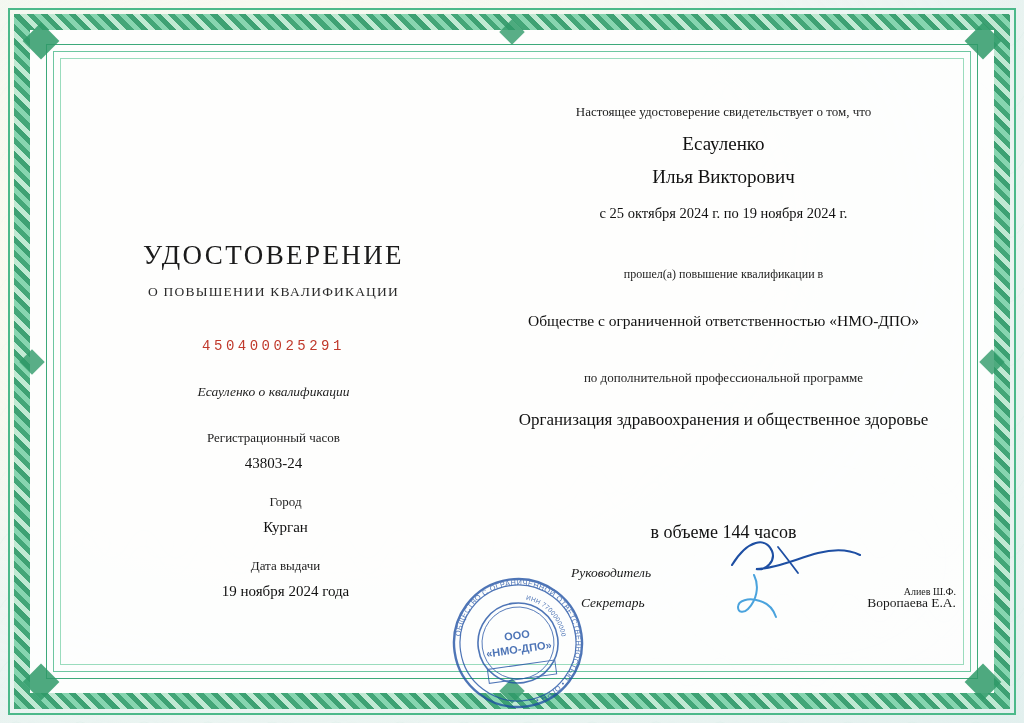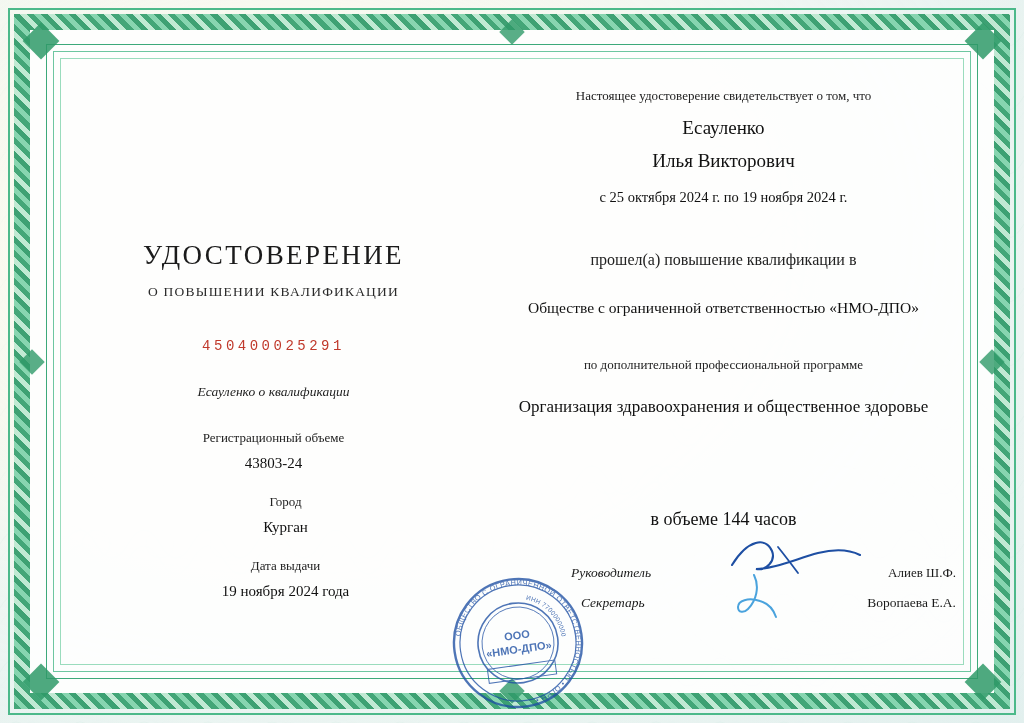--- a/index.html
+++ b/index.html
@@ -103,21 +103,21 @@
   .left-pane {
     width: 47%;
     position: relative;
     padding-top: 180px;
     text-align: center;
     box-sizing: border-box;
   }
   .right-pane {
     width: 53%;
     position: relative;
-    padding-top: 28px;
+    padding-top: 44px;
     text-align: center;
     box-sizing: border-box;
   }
 
   .title-main {
     font-size: 27px;
     letter-spacing: 2.4px;
     color: #1b1b1b;
     font-weight: 400;
     font-family: "Liberation Serif", serif;
@@ -169,21 +169,21 @@
     font-size: 19px;
     color: #111;
   }
   .r-period {
     margin-top: 17px;
     font-size: 14.5px;
     color: #111;
   }
   .r-passed {
     margin-top: 45px;
-    font-size: 16px;
+    font-size: 12px;
     color: #222;
   }
   .r-org {
     margin-top: 30px;
     font-size: 15.5px;
     color: #111;
   }
   .r-program-label {
     margin-top: 40px;
     font-size: 13px;
@@ -214,21 +214,21 @@
     align-items: baseline;
     white-space: nowrap;
   }
   .sign-role {
     font-size: 13.5px;
     font-style: italic;
     color: #1a1a1a;
   }
   .row-head { left: 86px; bottom: 56px; text-align: center; }
   .row-sec  { left: 96px; bottom: 26px; }
-  .name-head { position: absolute; right: 6px; bottom: 56px; font-size: 13px; color: #1a1a1a;}
+  .name-head { position: absolute; right: 6px; bottom: 40px; font-size: 10px; color: #1a1a1a;}
   .name-sec  { position: absolute; right: 6px; bottom: 26px; font-size: 13.5px; color: #1a1a1a;}
 
   .signature-svg {
     position: absolute;
     right: 96px;
     bottom: 18px;
     width: 140px;
     height: 88px;
   }
 
@@ -292,21 +292,21 @@
 
   <div class="content">
 
     <div class="left-pane">
       <div class="title-main">УДОСТОВЕРЕНИЕ</div>
       <div class="title-sub">О ПОВЫШЕНИИ КВАЛИФИКАЦИИ</div>
       <div class="doc-number">450400025291</div>
       <div class="doc-kind">Есауленко о квалификации</div>
 
       <div class="field-block">
-        <div class="field-label">Регистрационный объеме</div>
+        <div class="field-label">Регистрационный часов</div>
         <div class="field-value">43803-24</div>
       </div>
 
       <div class="field-block tight">
         <div class="field-label">Город</div>
         <div class="field-value">Курган</div>
       </div>
 
       <div class="field-block tight">
         <div class="field-label">Дата выдачи</div>

